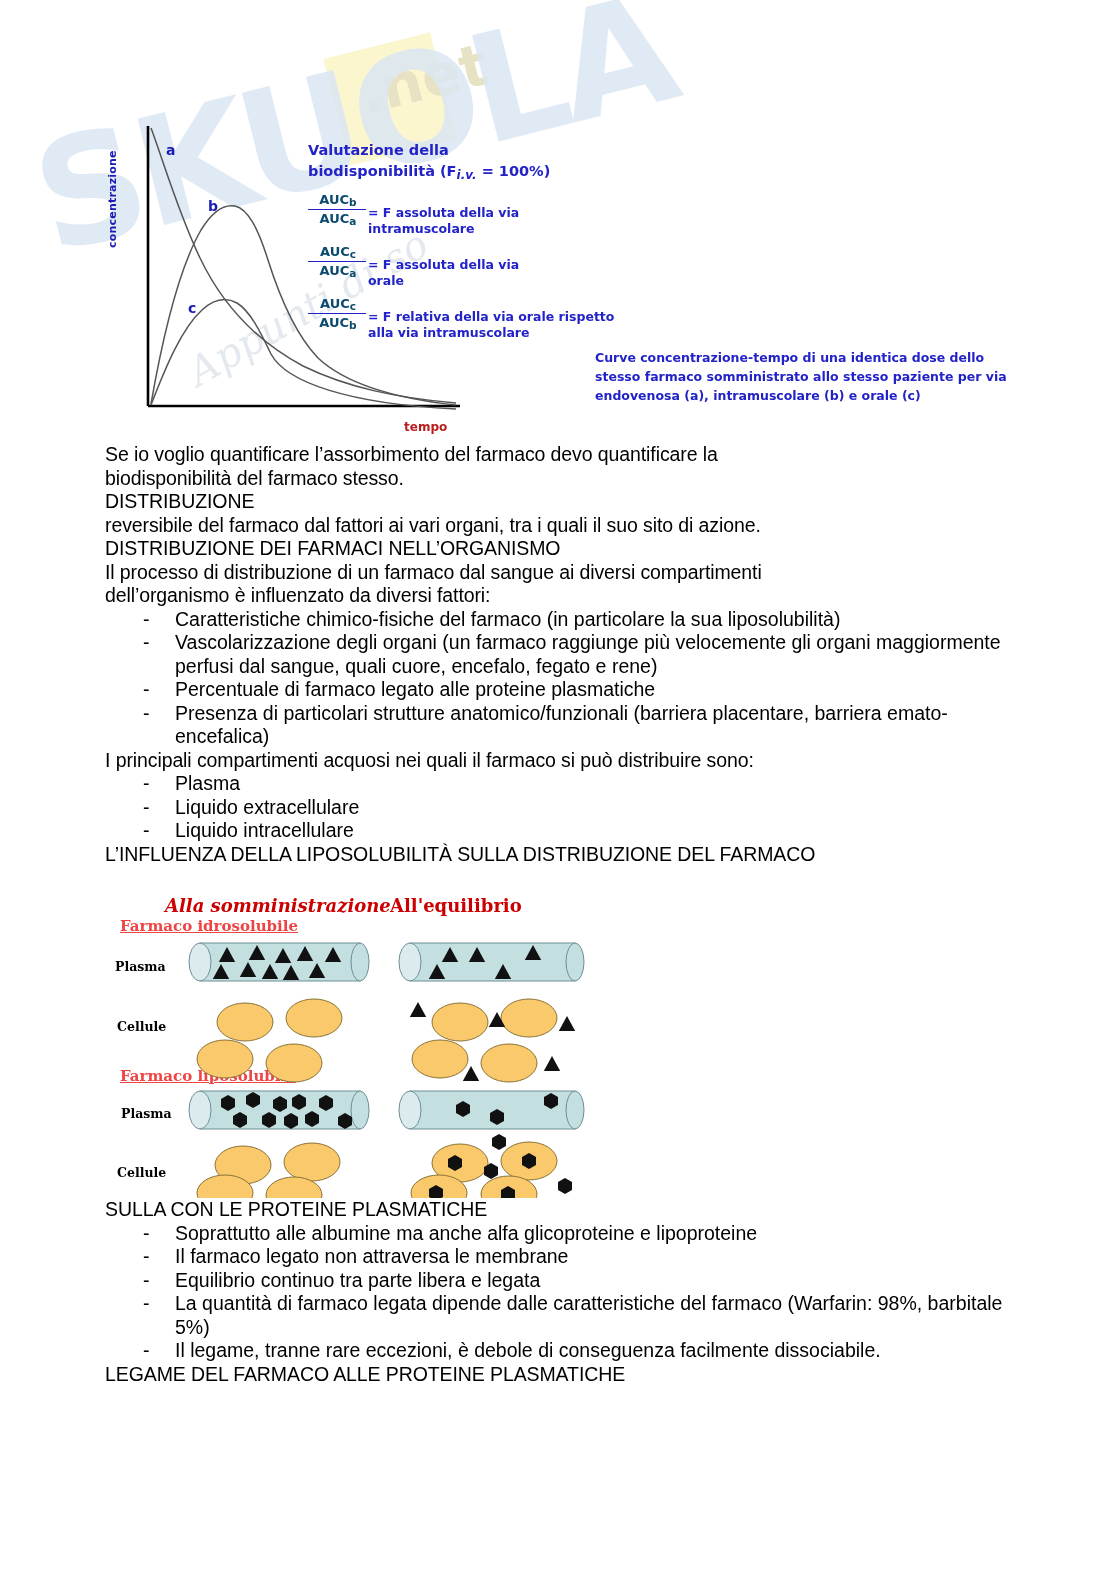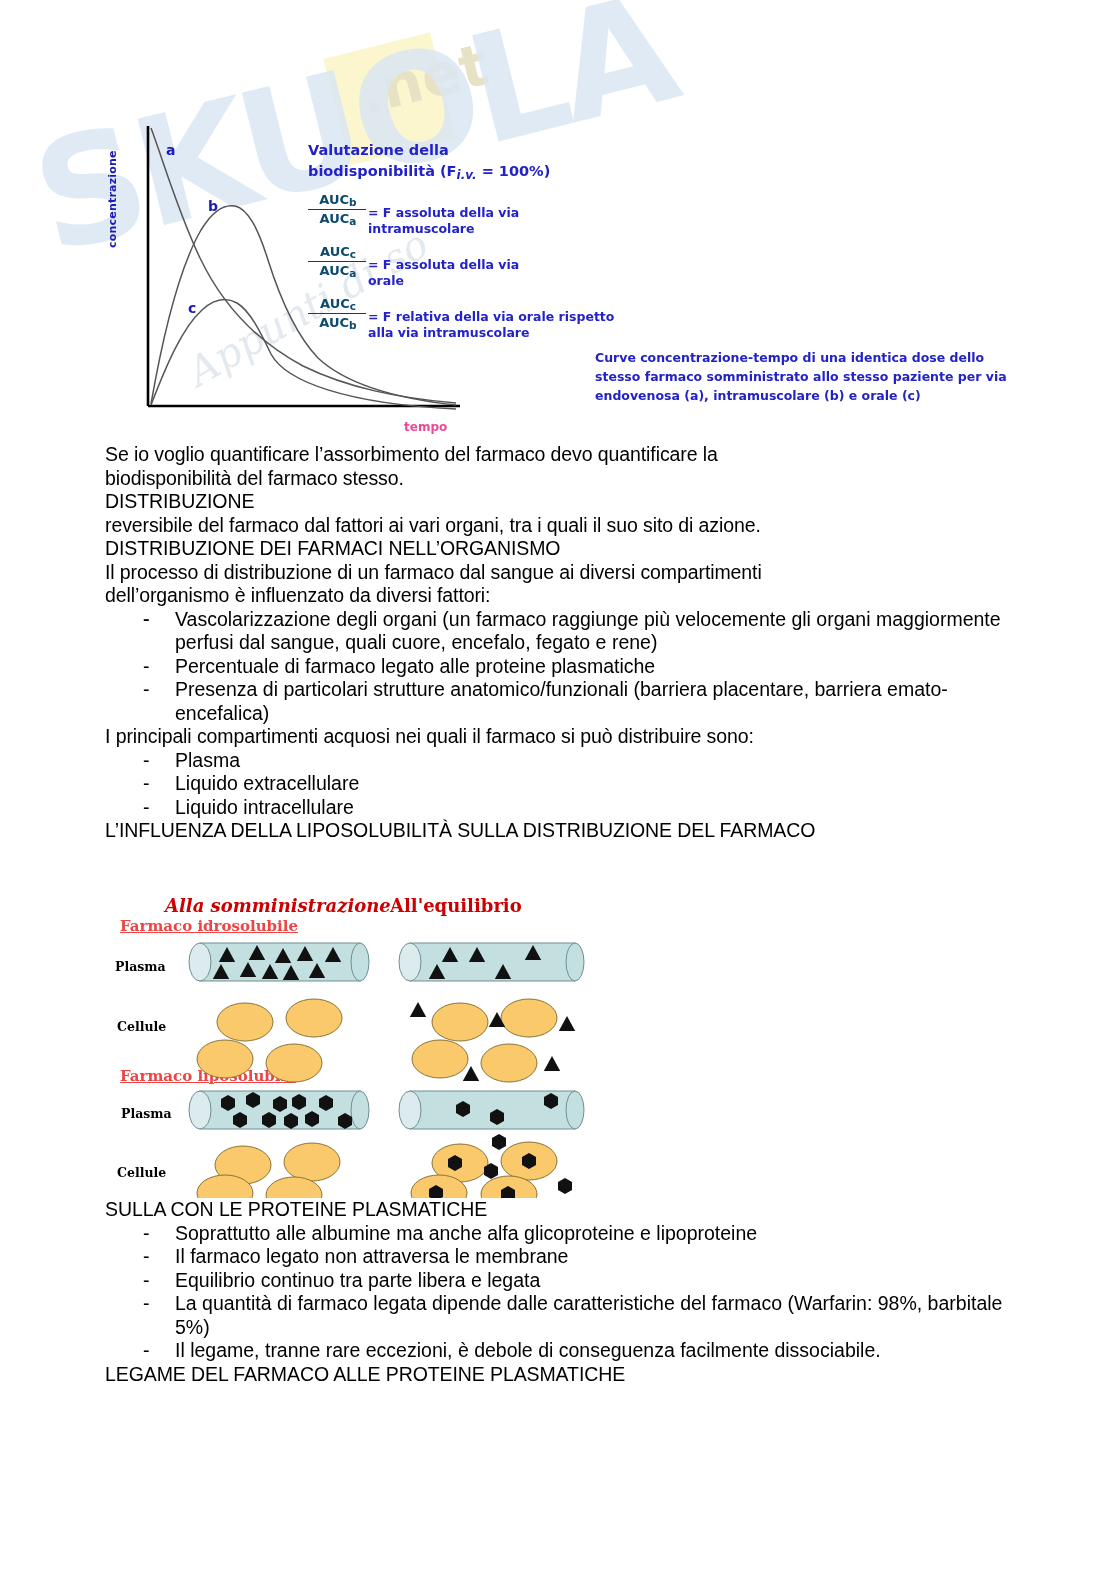--- a/index.html
+++ b/index.html
@@ -36,21 +36,21 @@
   .fig1{position:absolute;left:108px;top:120px;width:900px;height:325px;}
   .fig1 svg{position:absolute;left:0;top:0;}
   .ylab{
     position:absolute;left:-2px;top:128px;
     transform:rotate(-90deg);transform-origin:left top;
     font-family:"DejaVu Sans",sans-serif;font-weight:bold;font-size:11px;
     color:#1b1bb5;letter-spacing:.2px;white-space:nowrap;
   }
   .xlab{
     position:absolute;left:296px;top:300px;
-    font-family:"DejaVu Sans",sans-serif;font-weight:bold;font-size:12px;color:#ec4899;
+    font-family:"DejaVu Sans",sans-serif;font-weight:bold;font-size:12px;color:#b91c1c;
   }
   .curvelab{
     position:absolute;font-family:"DejaVu Sans",sans-serif;font-weight:bold;
     font-size:14px;color:#1b1bb5;
   }
   .lab-a{left:58px;top:22px;}
   .lab-b{left:100px;top:78px;}
   .lab-c{left:80px;top:180px;}
 
   .f1-title{
@@ -190,21 +190,21 @@
   <div class="body">
     <div class="ln">Se io voglio quantificare l’assorbimento del farmaco devo quantificare la</div>
     <div class="ln">biodisponibilità del farmaco stesso.</div>
     <div class="ln">DISTRIBUZIONE</div>
     <div class="ln">reversibile del farmaco dal fattori ai vari organi, tra i quali il suo sito di azione.</div>
     <div class="ln">DISTRIBUZIONE DEI FARMACI NELL’ORGANISMO</div>
     <div class="ln">Il processo di distribuzione di un farmaco dal sangue ai diversi compartimenti</div>
     <div class="ln">dell’organismo è influenzato da diversi fattori:</div>
 
     <ul class="bl">
-      <li><span class="dash">-</span></li>
+      <li><span class="dash">-</span><span>Caratteristiche chimico-fisiche del farmaco (in particolare la sua liposolubilità)</span></li>
       <li><span class="dash">-</span><span>Vascolarizzazione degli organi (un farmaco raggiunge più velocemente gli organi maggiormente perfusi dal sangue, quali cuore, encefalo, fegato e rene)</span></li>
       <li><span class="dash">-</span><span>Percentuale di farmaco legato alle proteine plasmatiche</span></li>
       <li><span class="dash">-</span><span>Presenza di particolari strutture anatomico/funzionali (barriera placentare, barriera emato-encefalica)</span></li>
     </ul>
 
     <div class="ln">I principali compartimenti acquosi nei quali il farmaco si può distribuire sono:</div>
 
     <ul class="bl">
       <li><span class="dash">-</span><span>Plasma</span></li>
       <li><span class="dash">-</span><span>Liquido extracellulare</span></li>

